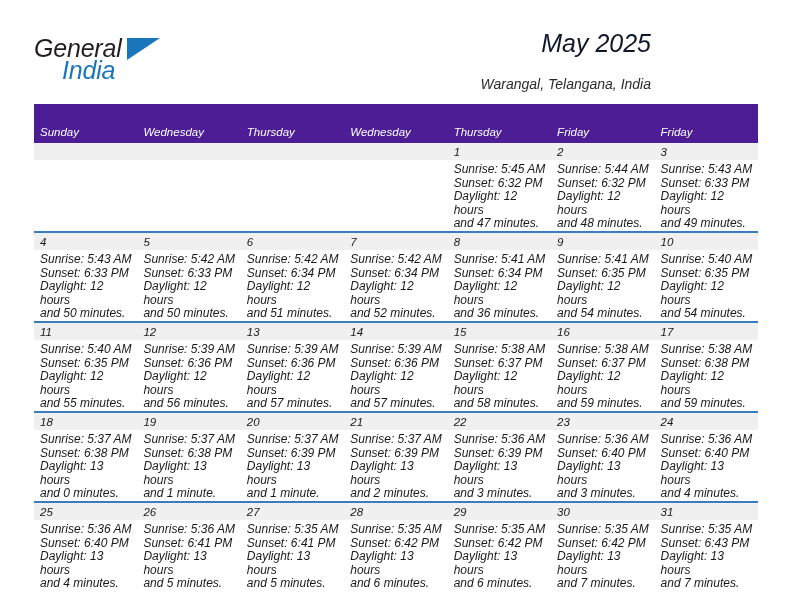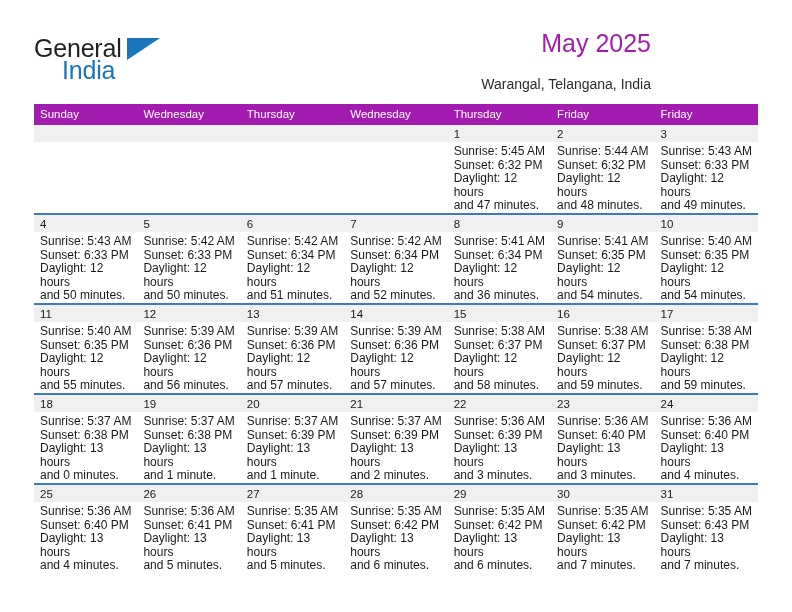--- a/index.html
+++ b/index.html
@@ -13,20 +13,21 @@
     font-family: "Liberation Sans", sans-serif;
     color: #000000;
     overflow: hidden;
   }
 
   .page {
     position: relative;
     width: 685px;
     height: 612px;
     box-sizing: border-box;
+    font-style: italic;
   }
 
   
   .header {
     position: absolute;
     left: 34px;
     top: 28px;
     right: 34px;
     height: 70px;
   }
@@ -67,21 +68,21 @@
   }
 
   .title-block {
     position: absolute;
     right: 0;
     top: 0;
     text-align: right;
   }
   .cal-title {
     font-size: 25px;
-    color: #a21caf;
+    color: #0f172a;
     line-height: 30px;
     white-space: nowrap;
   }
   .cal-subtitle {
     font-size: 14px;
     color: #2b2b2b;
     line-height: 20px;
     margin-top: 16px;
     white-space: nowrap;
   }
@@ -90,26 +91,26 @@
   .calendar {
     position: absolute;
     left: 34px;
     top: 104px;
     width: 724px;
     border-collapse: collapse;
     table-layout: fixed;
   }
 
   .calendar th {
-    background: #a21caf;
+    background: #4c1d95;
     color: #ffffff;
     font-size: 11.5px;
     font-weight: normal;
     text-align: left;
-    padding: 3px 0 5px 6px;
+    padding: 21px 0 5px 6px;
     height: 13px;
     border: 0;
   }
 
   .calendar td {
     vertical-align: top;
     padding: 0;
     border: 0;
     border-top: 2px solid #3b7cc0;
     height: 88px;

